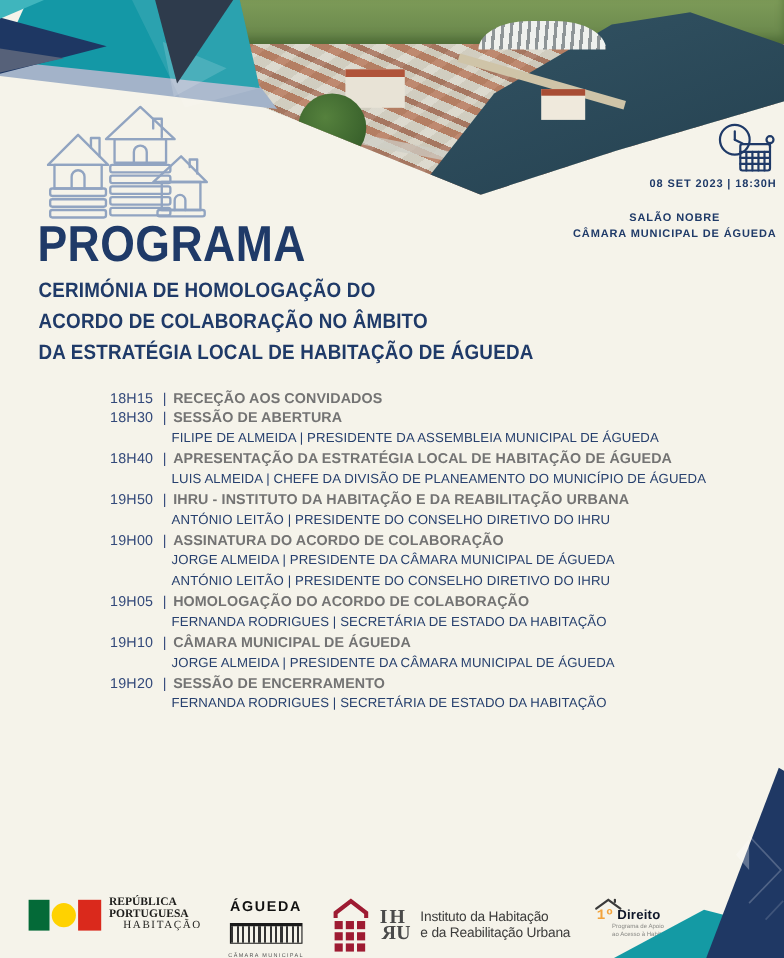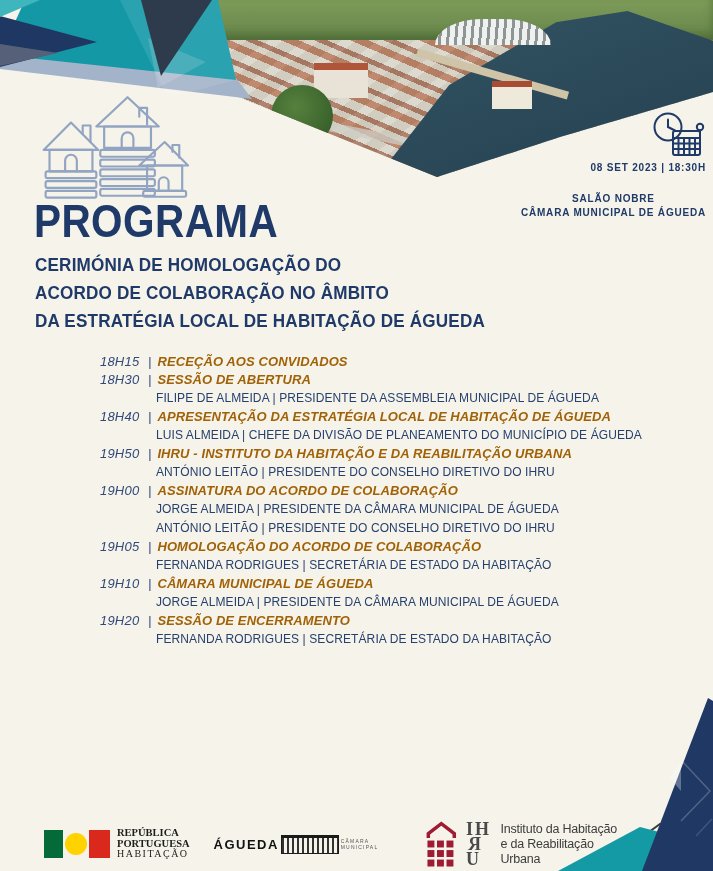--- a/index.html
+++ b/index.html
@@ -46,39 +46,39 @@
 
   
   .title{position:absolute;left:34px;top:194px;font-size:46px;font-weight:bold;color:#1f3a68;
          letter-spacing:.5px;transform:scaleX(.88);transform-origin:left top;white-space:nowrap;}
   .subtitle{position:absolute;left:35px;top:251px;font-size:19px;font-weight:bold;color:#1f3a68;
          line-height:28px;transform:scaleX(.9);transform-origin:left top;white-space:nowrap;letter-spacing:.2px;}
 
   
   .schedule{position:absolute;left:100px;top:353px;width:590px;}
   .sched-item + .sched-item{}
-  .sched-head{display:flex;gap:6px;align-items:baseline;font-size:13px;line-height:18px;white-space:nowrap;font-style:italic;}
+  .sched-head{display:flex;gap:6px;align-items:baseline;font-size:13px;line-height:18px;white-space:nowrap;}
   .time{color:#33497a;min-width:42px;letter-spacing:.2px;}
   .sep{color:#33497a;}
-  .stitle{font-weight:bold;color:#a16207;letter-spacing:.1px;}
+  .stitle{font-weight:bold;color:#737373;letter-spacing:.1px;}
   .sched-details{padding-left:56px;}
   .detail{font-size:12px;line-height:19px;color:#27406e;letter-spacing:.1px;white-space:nowrap;}
 
   
-  .footer{position:absolute;left:0;top:816px;width:713px;height:56px;display:flex;align-items:center;
-          padding-left:44px;gap:24px;box-sizing:border-box;}
+  .footer{position:absolute;left:0;top:816px;width:713px;height:56px;display:flex;align-items:flex-start;
+          padding-left:26px;gap:24px;box-sizing:border-box;}
   .logo{display:flex;align-items:center;}
   .flag{display:flex;gap:2px;align-items:center;margin-right:7px;}
   .flag .g{width:19px;height:28px;background:#046a38;}
   .flag .y{width:22px;height:22px;border-radius:50%;background:#ffd200;}
   .flag .r{width:21px;height:28px;background:#da291c;}
   .rep-text{font-family:"Liberation Serif",serif;color:#1d1d1b;font-size:10.5px;line-height:10.5px;}
   .rep-text .b{font-weight:bold;}
-  .rep-text .hab{font-weight:normal;letter-spacing:1.5px;font-size:10px;}
-  .agueda{flex-direction:row;justify-content:center;gap:2px;}
+  .rep-text .hab{font-weight:normal;letter-spacing:1.5px;font-size:10px;margin-left:13px;}
+  .agueda{flex-direction:column;justify-content:center;gap:8px;}
   .agueda .a-title{font-size:13px;font-weight:bold;color:#111;letter-spacing:1.5px;}
   .agueda .a-bldg{width:64px;height:15px;border:1.5px solid #1a1a1a;border-top:3px solid #1a1a1a;
       background:repeating-linear-gradient(90deg,#333 0 2px,transparent 2px 5px);}
   .agueda .a-sub{font-size:5px;color:#555;letter-spacing:1.2px;}
   .ihru{gap:7px;}
   .ihru-letters{font-family:"Liberation Serif",serif;font-size:18px;line-height:15px;color:#4a4a4a;
       font-weight:600;letter-spacing:2px;}
   .mirror{display:inline-block;transform:scaleX(-1);}
   .ihru-name{font-size:12.5px;font-weight:normal;color:#3c3c3b;line-height:15px;letter-spacing:-.2px;}
   .direito{flex-direction:column;align-items:flex-start;gap:1px;}

